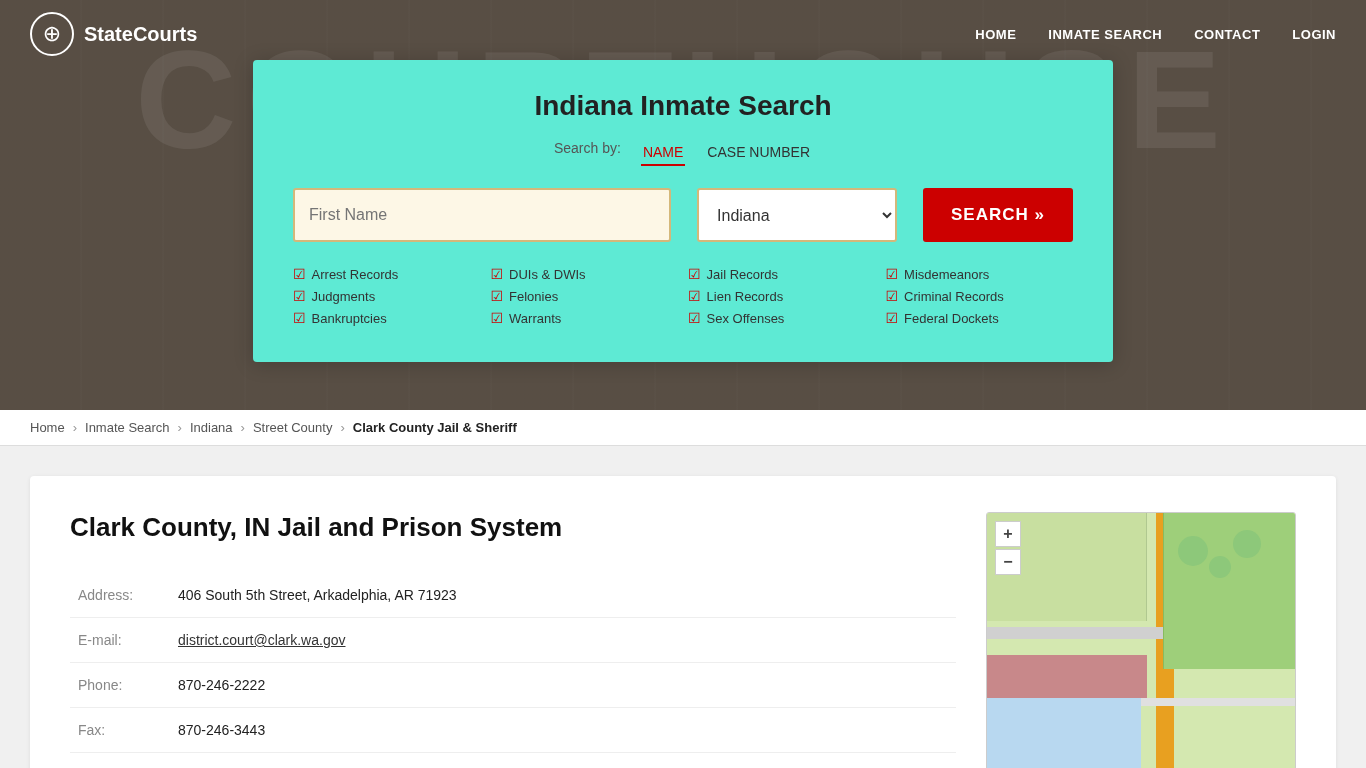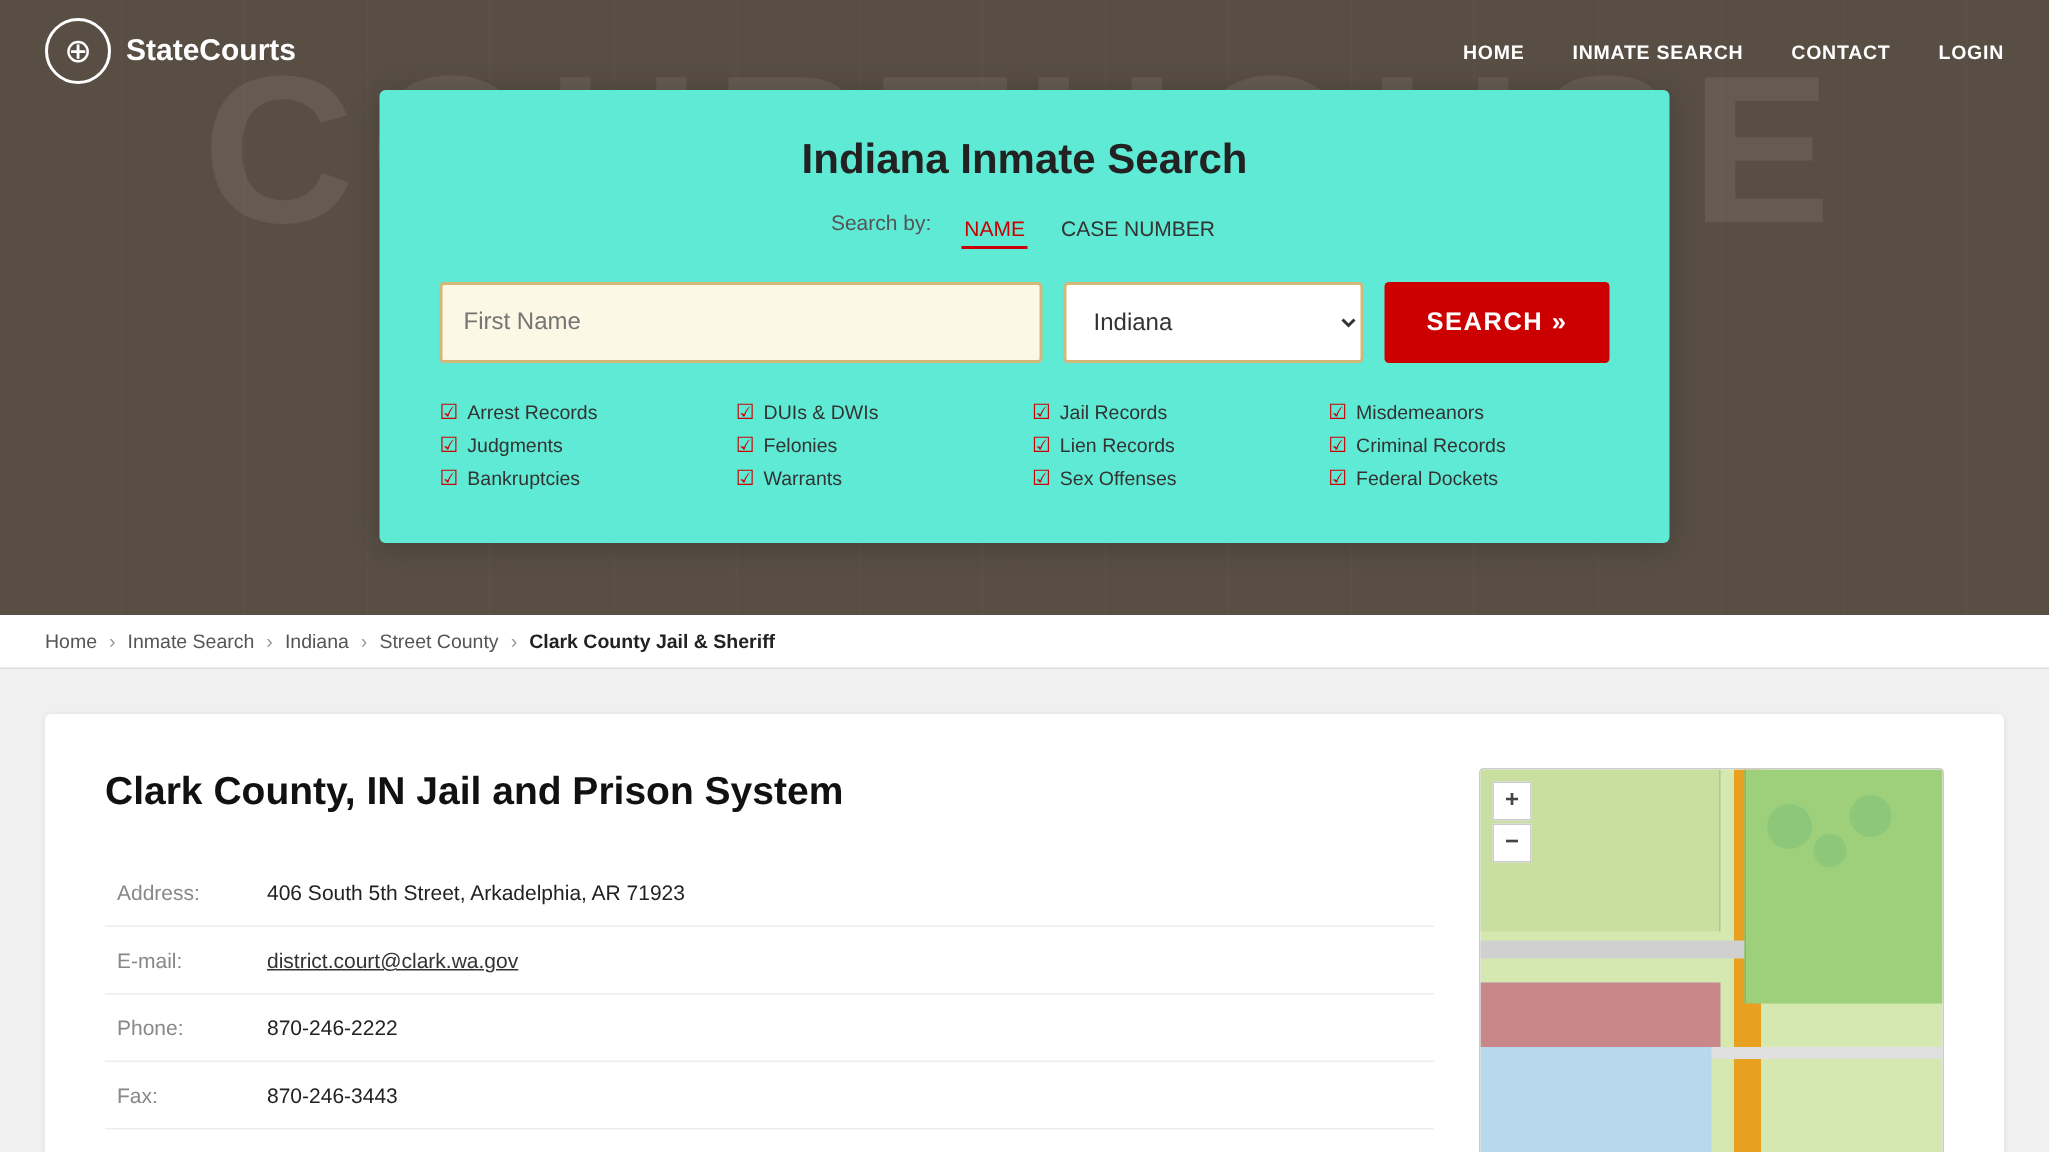--- a/index.html
+++ b/index.html
@@ -115,21 +115,21 @@
     .search-tab.active {
       color: #cc0000;
       border-bottom: 2px solid #cc0000;
     }
     .search-tab.inactive {
       color: #333;
       border-bottom: 2px solid transparent;
     }
     .search-inputs {
       display: flex;
-      gap: 14px;
+      gap: 26px;
       margin-bottom: 24px;
     }
     .search-inputs input, .search-inputs select {
       height: 54px;
       border: 2px solid #d4b87a;
       border-radius: 3px;
       font-size: 16px;
       padding: 0 14px;
       background: #fdf7e6;
       color: #888;

